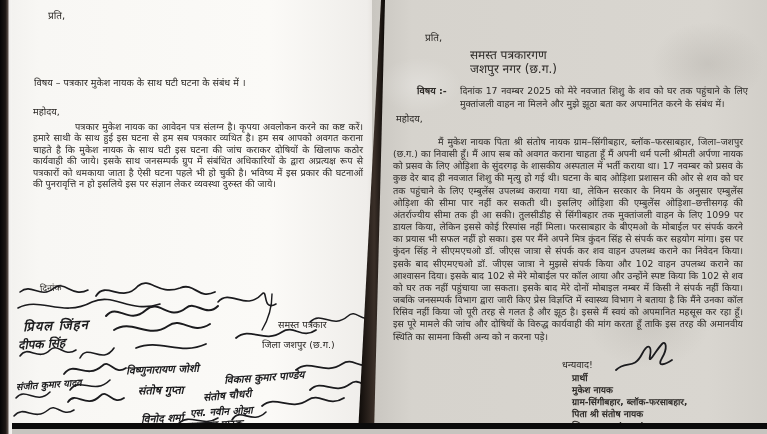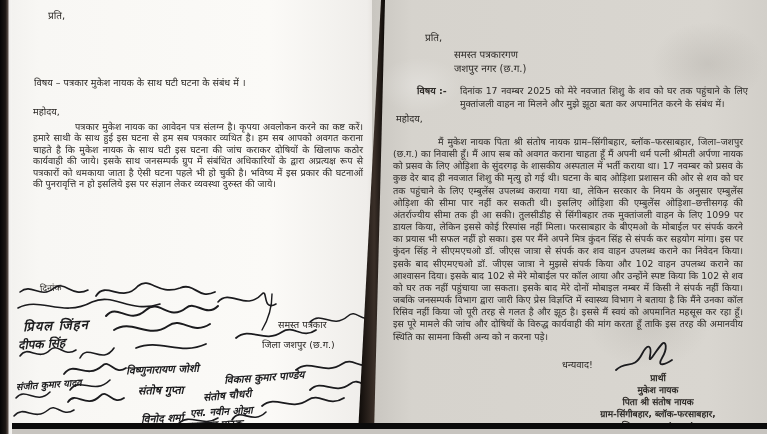--- a/index.html
+++ b/index.html
@@ -36,28 +36,28 @@
   .pl-greeting{left:23px;top:105px;font-size:9.5px;}
   .pl-para1{left:23px;top:121px;width:330px;font-size:9.3px;line-height:11.4px;
             text-align:justify;text-indent:42px;}
   .pl-para2{left:23px;top:222px;width:330px;font-size:9.3px;line-height:11.4px;
             text-align:justify;text-indent:42px;}
   .pl-date{left:30px;top:281px;font-size:9px;transform:rotate(-4deg);}
   .pl-signedby{left:268px;top:318px;font-size:9.5px;}
   .pl-signedplace{left:252px;top:338px;font-size:9.5px;text-align:center;}
 
   .pr-salutation{left:53px;top:30px;font-size:10px;}
-  .pr-recipient{left:82px;top:48px;font-size:10px;line-height:14px;}
+  .pr-recipient{left:98px;top:48px;font-size:12px;line-height:14px;}
   .pr-subjlabel{left:45px;top:84px;font-size:9.5px;font-weight:bold;}
   .pr-subject{left:88px;top:84px;width:288px;font-size:9.3px;line-height:13px;text-align:justify;}
   .pr-greeting{left:24px;top:112px;font-size:9.5px;}
   .pr-body{left:21px;top:136px;width:350px;font-size:9.3px;line-height:12.15px;
            text-align:justify;text-indent:45px;}
   .pr-thanks{left:190px;top:358px;font-size:9.5px;}
-  .pr-applicant{left:200px;top:372px;width:172px;text-align:center;
+  .pr-applicant{left:200px;top:372px;width:172px;text-align:left;
                 font-size:9px;line-height:12px;font-weight:bold;}
   .pr-applicant .first{font-weight:bold;}
 
   
   .sig-layer{left:0;top:278px;width:372px;height:150px;}
   .sig-name{position:absolute;font-style:italic;font-weight:600;color:#1d1d1f;
             white-space:nowrap;}
   .s0{left:13px;top:38px;font-size:13px;transform:rotate(-2deg);letter-spacing:1px;}
   .s1{left:8px;top:57px;font-size:12px;transform:rotate(-3deg);}
   .s2{left:116px;top:84px;font-size:10.5px;transform:rotate(-2deg);}
@@ -134,22 +134,22 @@
     <div class="blk pr-body">मैं मुकेश नायक पिता श्री संतोष नायक ग्राम–सिंगीबहार, ब्लॉक–फरसाबहार, जिला–जशपुर (छ.ग.) का निवासी हूँ। मैं आप सब को अवगत कराना चाहता हूँ मैं अपनी धर्म पत्नी श्रीमती अर्पणा नायक को प्रसव के लिए ओड़िशा के सुंदरगढ़ के शासकीय अस्पताल में भर्ती कराया था। 17 नवम्बर को प्रसव के कुछ देर बाद ही नवजात शिशु की मृत्यु हो गई थी। घटना के बाद ओड़िशा प्रशासन की ओर से शव को घर तक पहुंचाने के लिए एम्बुलेंस उपलब्ध कराया गया था, लेकिन सरकार के नियम के अनुसार एम्बुलेंस ओड़िशा की सीमा पार नहीं कर सकती थी। इसलिए ओड़िशा की एम्बुलेंस ओड़िशा–छत्तीसगढ़ की अंतर्राज्यीय सीमा तक ही आ सकी। तुलसीडीह से सिंगीबहार तक मुक्तांजली वाहन के लिए 1099 पर डायल किया, लेकिन इससे कोई रिस्पांस नहीं मिला। फरसाबहार के बीएमओ के मोबाईल पर संपर्क करने का प्रयास भी सफल नहीं हो सका। इस पर मैंने अपने मित्र कुंदन सिंह से संपर्क कर सहयोग मांगा। इस पर कुंदन सिंह ने सीएमएचओ डॉ. जीएस जात्रा से संपर्क कर शव वाहन उपलब्ध कराने का निवेदन किया। इसके बाद सीएमएचओ डॉ. जीएस जात्रा ने मुझसे संपर्क किया और 102 वाहन उपलब्ध कराने का आश्वासन दिया। इसके बाद 102 से मेरे मोबाईल पर कॉल आया और उन्होंने स्पष्ट किया कि 102 से शव को घर तक नहीं पहुंचाया जा सकता। इसके बाद मेरे दोनों मोबाइल नम्बर में किसी ने संपर्क नहीं किया। जबकि जनसम्पर्क विभाग द्वारा जारी किए प्रेस विज्ञप्ति में स्वास्थ्य विभाग ने बताया है कि मैंने उनका कॉल रिसिव नहीं किया जो पूरी तरह से गलत है और झूठ है। इससे मैं स्वयं को अपमानित महसूस कर रहा हूँ। इस पूरे मामले की जांच और दोषियों के विरुद्ध कार्यवाही की मांग करता हूँ ताकि इस तरह की अमानवीय स्थिति का सामना किसी अन्य को न करना पड़े।</div>
     <div class="t pr-thanks">धन्यवाद!</div>
 
     <svg class="abs" style="left:240px;top:340px" width="64" height="36" viewBox="0 0 64 36">
       <path class="sig-stroke" stroke-width="1.8" d="M4,30 C14,20 22,30 30,14 C36,2 40,6 38,16 C36,26 44,10 50,4 C54,0 56,8 50,18 C44,28 54,24 60,20"></path>
     </svg>
 
     <div class="blk pr-applicant">
       <div class="first">प्रार्थी</div>
       <div>मुकेश नायक</div>
+      <div>ग्राम-सिंगीबहार, ब्लॉक-फरसाबहार,</div>
       <div>पिता श्री संतोष नायक</div>
-      <div>ग्राम-सिंगीबहार, ब्लॉक-फरसाबहार,</div>
       <div>जिला-जशपुर (छ.ग.)</div>
     </div>
   </div>
 
   <svg class="abs seam-svg" width="767" height="434" viewBox="0 0 767 434">
     <defs>
       <linearGradient id="seamg" x1="0" y1="0" x2="1" y2="0">
         <stop offset="0" stop-color="#0c0907"></stop>
         <stop offset="0.6" stop-color="#3a2f28"></stop>
         <stop offset="1" stop-color="#0c0907"></stop>

